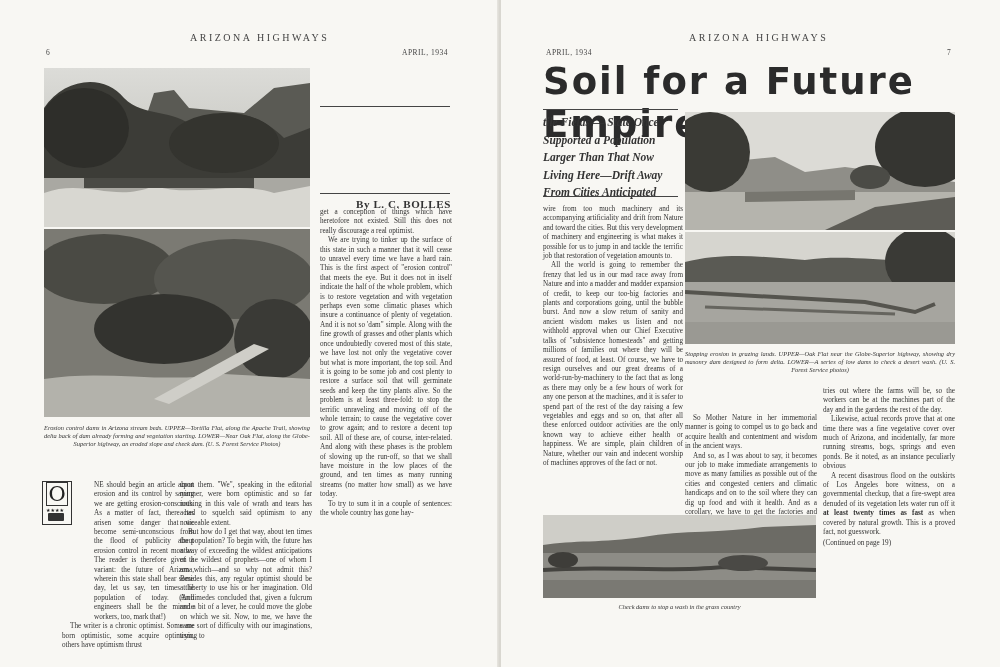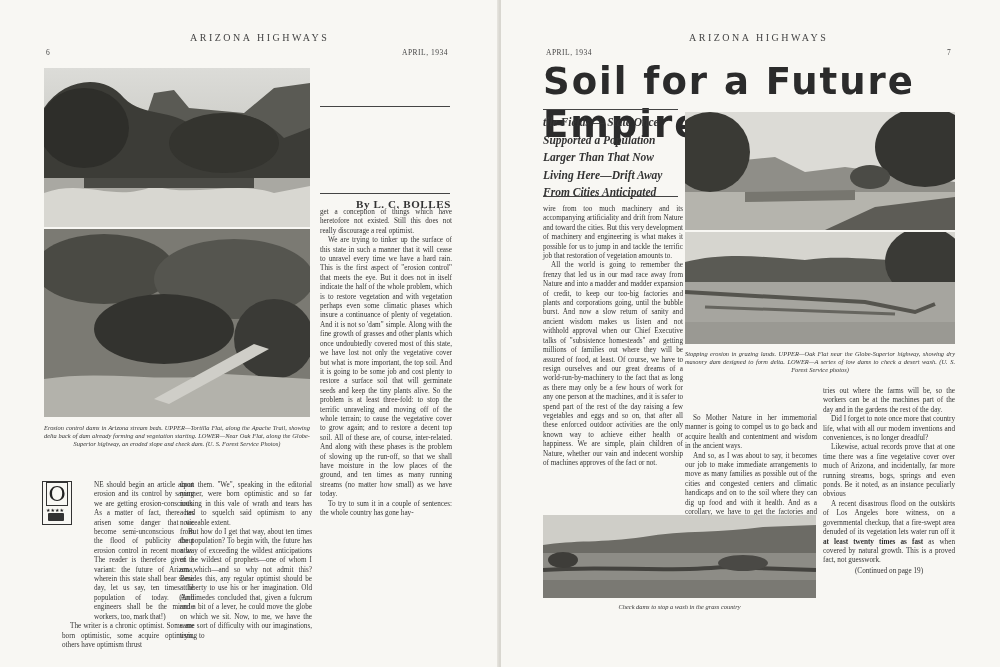--- a/index.html
+++ b/index.html
@@ -132,24 +132,23 @@
     </svg>
   </div>
   <div class="caption" style="left:184px;top:350px;width:270px;">Stopping erosion in grazing lands. UPPER—Oak Flat near the Globe-Superior highway, showing dry masonry dam designed to form delta. LOWER—A series of low dams to check a desert wash. (U. S. Forest Service photos)</div>
 
   <div class="col" style="left:184px;top:377px;width:132px;margin-top:37px;">
     <p>So Mother Nature in her immemorial manner is going to compel us to go back and acquire health and contentment and wisdom in the ancient ways.</p>
     <p>And so, as I was about to say, it becomes our job to make immediate arrangements to move as many families as possible out of the cities and congested centers and climatic handicaps and on to the soil where they can dig up food and with it health. And as a corollary, we have to get the factories and indus-</p>
   </div>
   <div class="col" style="left:322px;top:377px;width:132px;margin-top:10px;">
     <p class="noindent">tries out where the farms will be, so the workers can be at the machines part of the day and in the gardens the rest of the day.</p>
-    <p>Did I forget to note once more that country life, what with all our modern inventions and conveniences, is no longer dreadful?</p>
     <p>Likewise, actual records prove that at one time there was a fine vegetative cover over much of Arizona, and incidentally, far more running streams, bogs, springs and even ponds. Be it noted, as an instance peculiarly obvious</p>
     <p><span>A recent disastrous flood on the outskirts of Los Angeles bore witness, on a governmental checkup, that a fire-swept area denuded of its vegetation lets water run off it </span><span class="bold-inline">at least twenty times as fast</span><span> as when covered by natural growth. This is a proved fact, not guesswork.</span></p>
-    <p style="text-align:center;text-indent:0;margin-top:1px;">(Continued on page 19)</p>
+    <p style="text-indent:0;margin-top:1px;">(Continued on page 19)</p>
   </div>
 
   <div class="photo" style="left:42px;top:515px;width:273px;height:83px;">
     <svg width="273" height="83" viewBox="0 0 273 83">
       <rect width="273" height="83" fill="#cfcec8"></rect>
       <path d="M0 30 C30 25 60 28 100 22 C140 15 180 18 220 12 L273 10 L273 40 L0 40 Z" fill="#6c6b65"></path>
       <rect x="0" y="38" width="273" height="45" fill="#8d8c86"></rect>
       <path d="M0 55 C60 50 120 58 180 52 L273 55" stroke="#44433f" stroke-width="4" fill="none"></path>
       <ellipse cx="20" cy="45" rx="15" ry="8" fill="#3e3d39"></ellipse>
       <ellipse cx="200" cy="48" rx="25" ry="8" fill="#4a4945"></ellipse>

